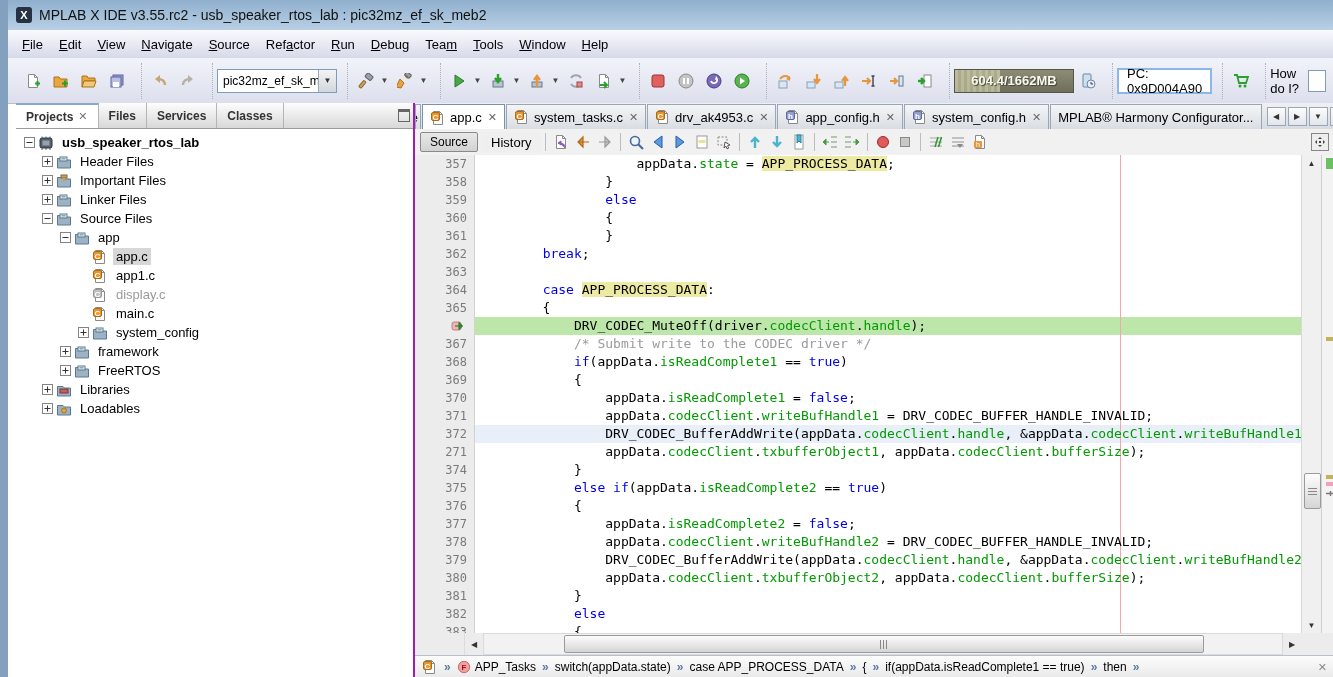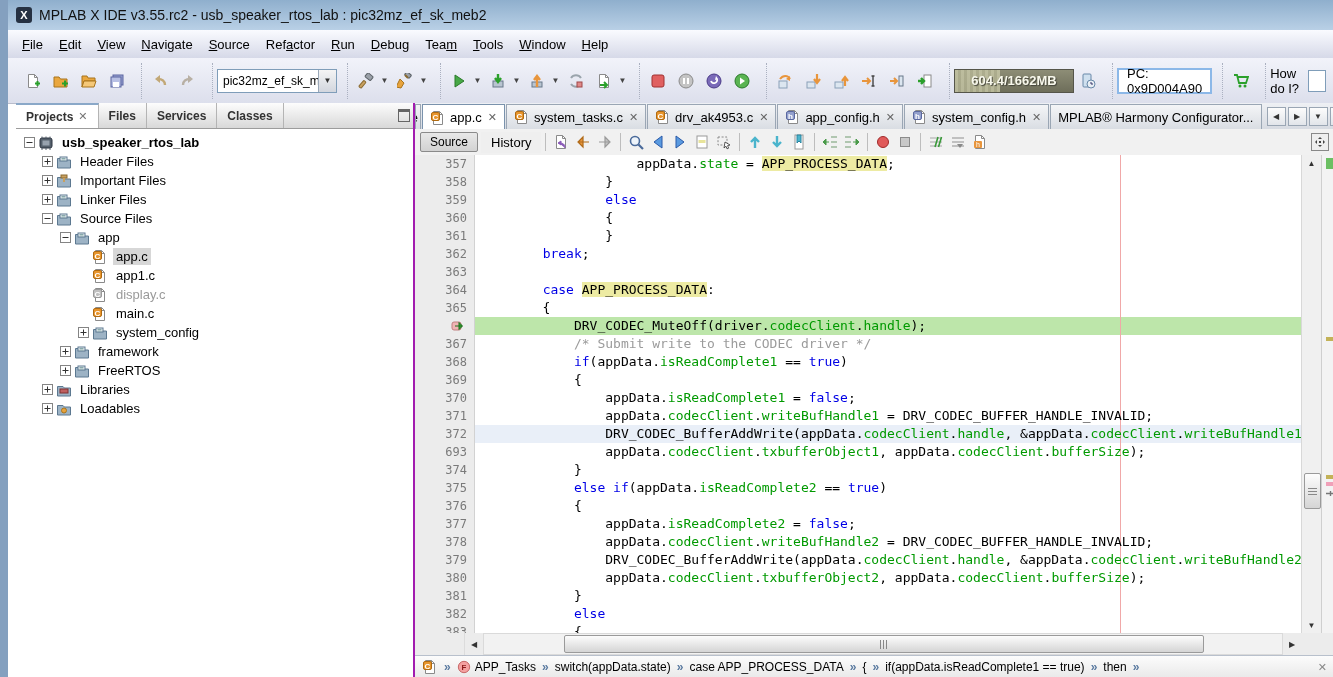--- a/index.html
+++ b/index.html
@@ -966,21 +966,21 @@
           <div class="code-line">
             <span class="gutter">371</span>
             <span class="ctext"><span>                appData.</span><span class="tok-f">codecClient</span><span>.</span><span class="tok-f">writeBufHandle1</span><span> = DRV_CODEC_BUFFER_HANDLE_INVALID;</span></span>
           </div>
           <div class="code-line caret">
             <div class="bgband"></div>
             <span class="gutter">372</span>
             <span class="ctext"><span>                DRV_CODEC_BufferAddWrite(appData.</span><span class="tok-f">codecClient</span><span>.</span><span class="tok-f">handle</span><span>, &amp;appData.</span><span class="tok-f">codecClient</span><span>.</span><span class="tok-f">writeBufHandle1</span><span>,</span></span>
           </div>
           <div class="code-line">
-            <span class="gutter">693</span>
+            <span class="gutter">271</span>
             <span class="ctext"><span>                appData.</span><span class="tok-f">codecClient</span><span>.</span><span class="tok-f">txbufferObject1</span><span>, appData.</span><span class="tok-f">codecClient</span><span>.</span><span class="tok-f">bufferSize</span><span>);</span></span>
           </div>
           <div class="code-line">
             <span class="gutter">374</span>
             <span class="ctext"><span>            }</span></span>
           </div>
           <div class="code-line">
             <span class="gutter">375</span>
             <span class="ctext"><span>            </span><span class="tok-k">else</span><span> </span><span class="tok-k">if</span><span>(appData.</span><span class="tok-f">isReadComplete2</span><span> == </span><span class="tok-k">true</span><span>)</span></span>
           </div>

